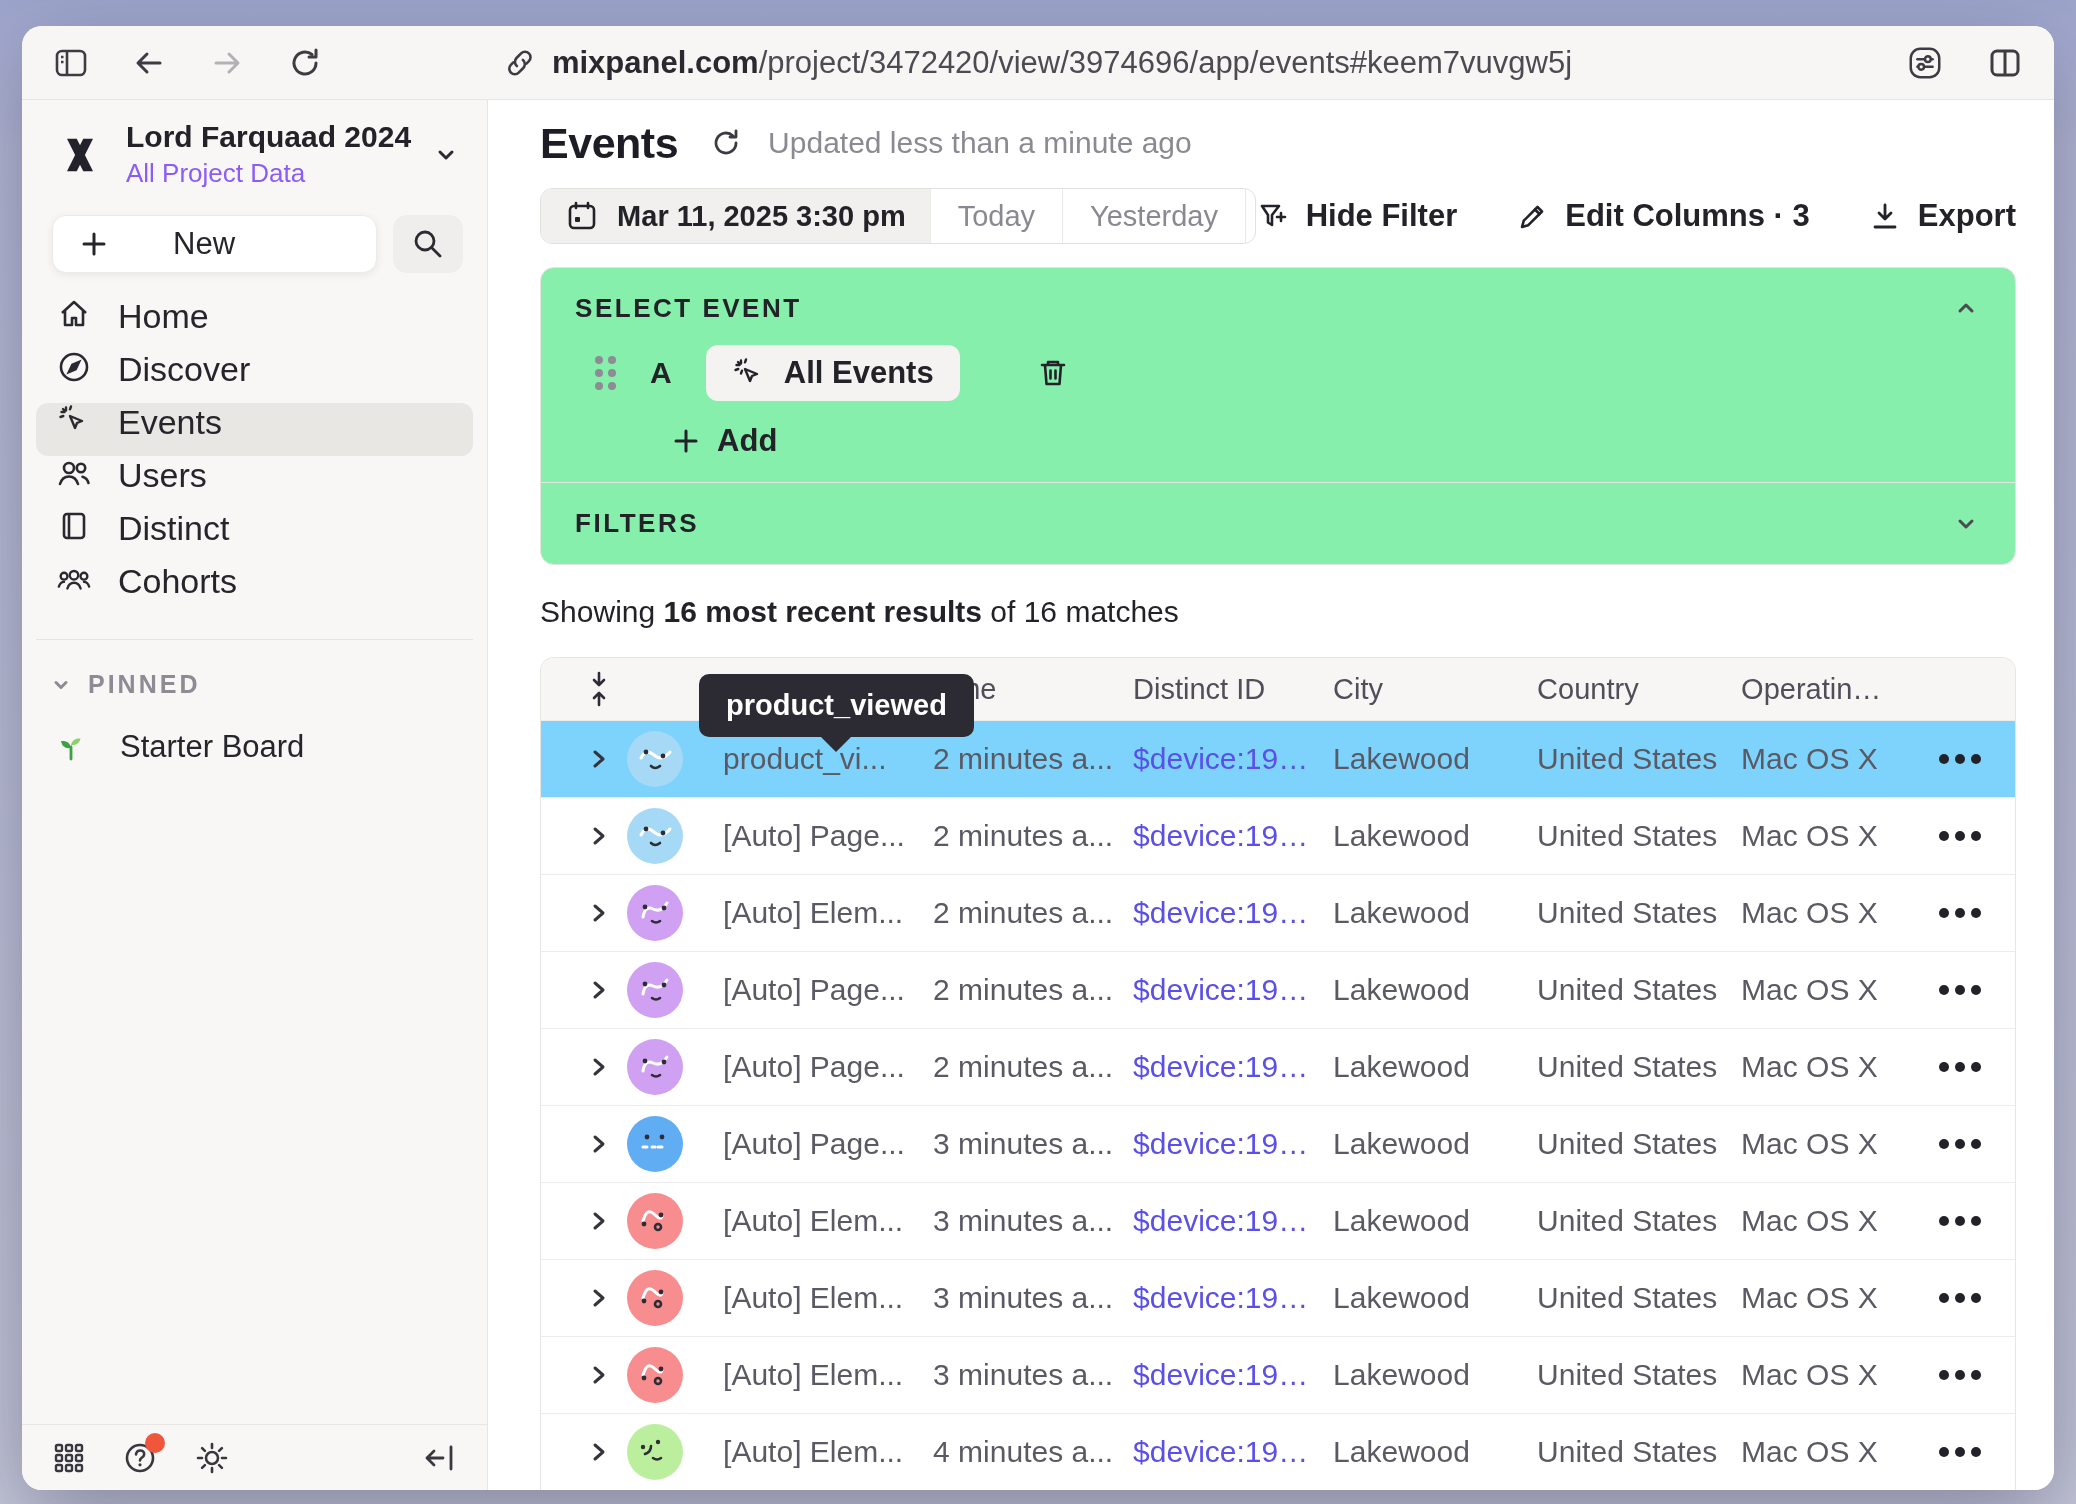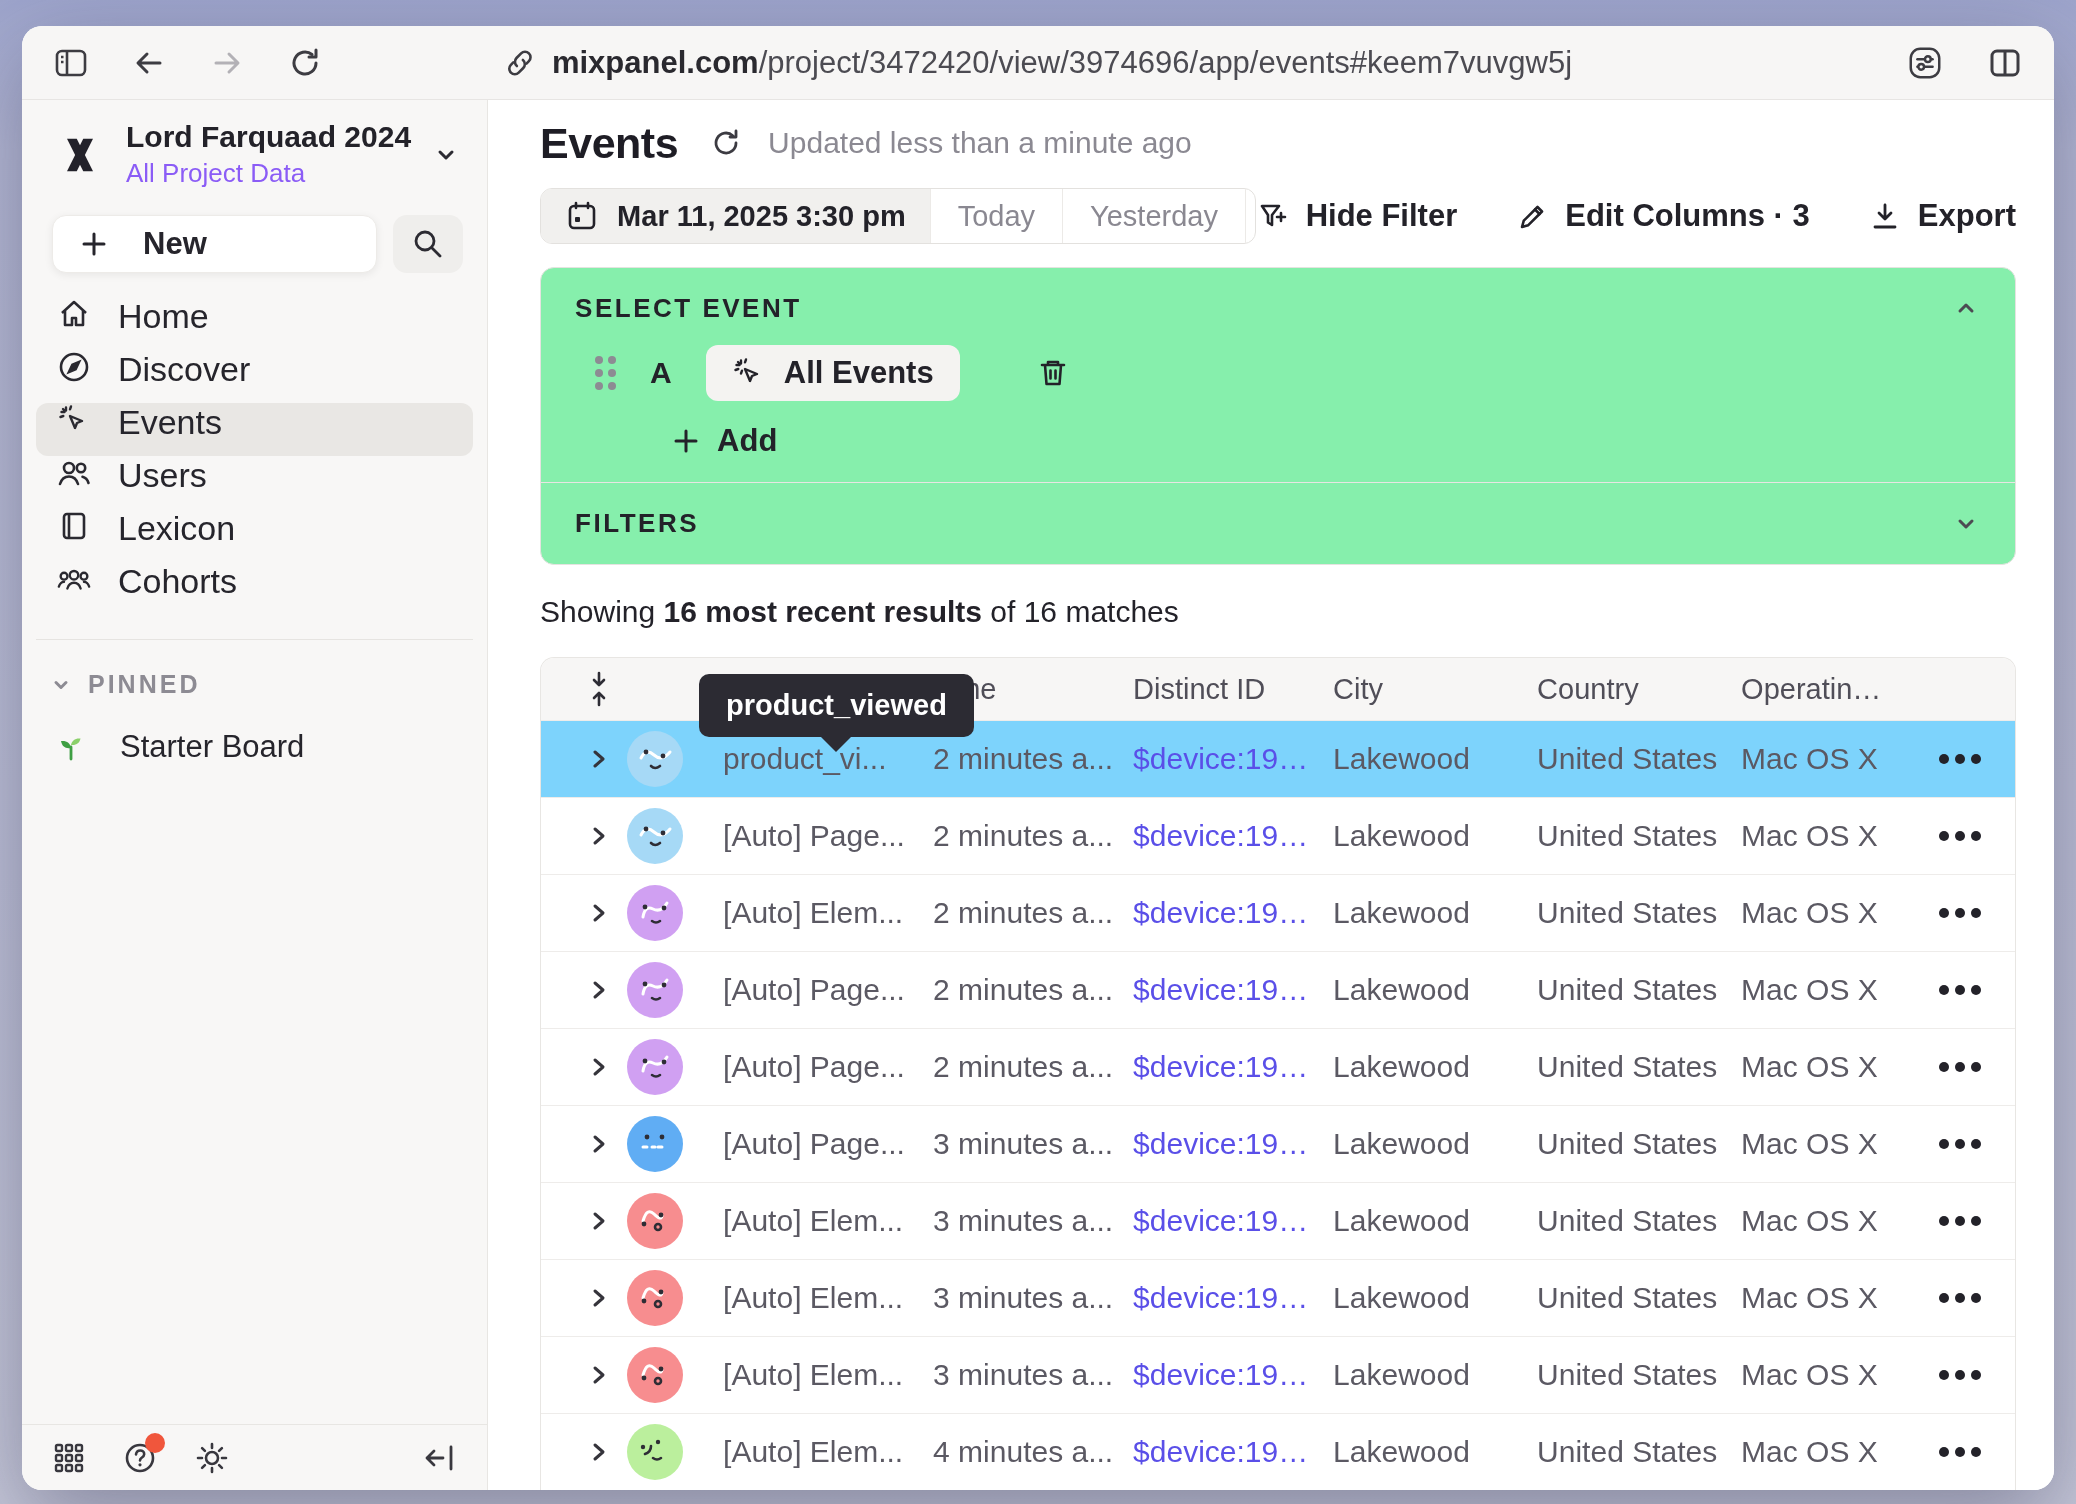--- a/index.html
+++ b/index.html
@@ -24,22 +24,22 @@
   
   .app{flex:1;display:flex;min-height:0}
   .sidebar{flex:0 0 390px;background:#f8f7f6;border-right:1px solid #e8e6e3;
     display:flex;flex-direction:column;min-height:0}
   .workspace{display:flex;align-items:center;gap:20px;padding:20px 26px 6px 32px}
   .ws-text{flex:1;min-width:0}
   .ws-name{font-size:30px;font-weight:700;color:#232229;white-space:nowrap}
   .ws-sub{font-size:26px;color:#8b5cf6;margin-top:4px}
   .new-row{display:flex;gap:16px;align-items:center;padding:20px 24px 6px 30px}
   .new-btn{flex:1;height:58px;background:#fff;border:1px solid #edebe8;border-radius:14px;
-    box-shadow:0 2px 8px rgba(0,0,0,.07);display:flex;align-items:center;gap:34px;
-    padding:0 26px;font-size:31px;font-weight:700;color:#26252c}
+    box-shadow:0 2px 8px rgba(0,0,0,.07);display:flex;align-items:center;gap:64px;
+    padding:0 26px;font-size:31px;font-weight:400;color:#26252c}
   .search-btn{flex:0 0 70px;height:58px;background:#efeeec;border-radius:14px;
     display:flex;align-items:center;justify-content:center;color:#2c2b32}
   .nav{margin-top:18px;padding:0 14px}
   .nav-item{display:flex;gap:26px;height:53px;padding:0 20px;border-radius:12px;
     font-size:34px;color:#26252c}
   .nav-item.active{background:#e9e7e4}
   .nav-item .ic{width:36px;display:flex;justify-content:center;color:#2a2930}
   .side-divider{height:1px;background:#e6e4e1;margin:24px 14px 0}
   .pinned-header{display:flex;align-items:center;gap:14px;padding:30px 20px 0 26px;
     font-size:25px;font-weight:700;letter-spacing:3px;color:#8d8b93}
@@ -251,21 +251,21 @@
           </span>
           <span>Users</span>
         </div>
         <div class="nav-item">
           <span class="ic">
             <svg width="34" height="34" viewBox="0 0 34 34" fill="none" stroke="currentColor" stroke-width="2.6" stroke-linejoin="round">
                 <rect x="7" y="5" width="20" height="24" rx="3"></rect>
                 <path d="M12 5v24"></path>
               </svg>
           </span>
-          <span>Lexicon</span>
+          <span>Distinct</span>
         </div>
         <div class="nav-item">
           <span class="ic">
             <svg width="38" height="34" viewBox="0 0 38 34" fill="none" stroke="currentColor" stroke-width="2.5" stroke-linecap="round">
                 <circle cx="19" cy="13" r="4.5"></circle>
                 <path d="M12 27c1.2-4 3.8-6 7-6s5.8 2 7 6"></path>
                 <circle cx="8.5" cy="14" r="3.6"></circle>
                 <path d="M3 25c1-3.2 3-5 5.5-5"></path>
                 <circle cx="29.5" cy="14" r="3.6"></circle>
                 <path d="M35 25c-1-3.2-3-5-5.5-5"></path>

